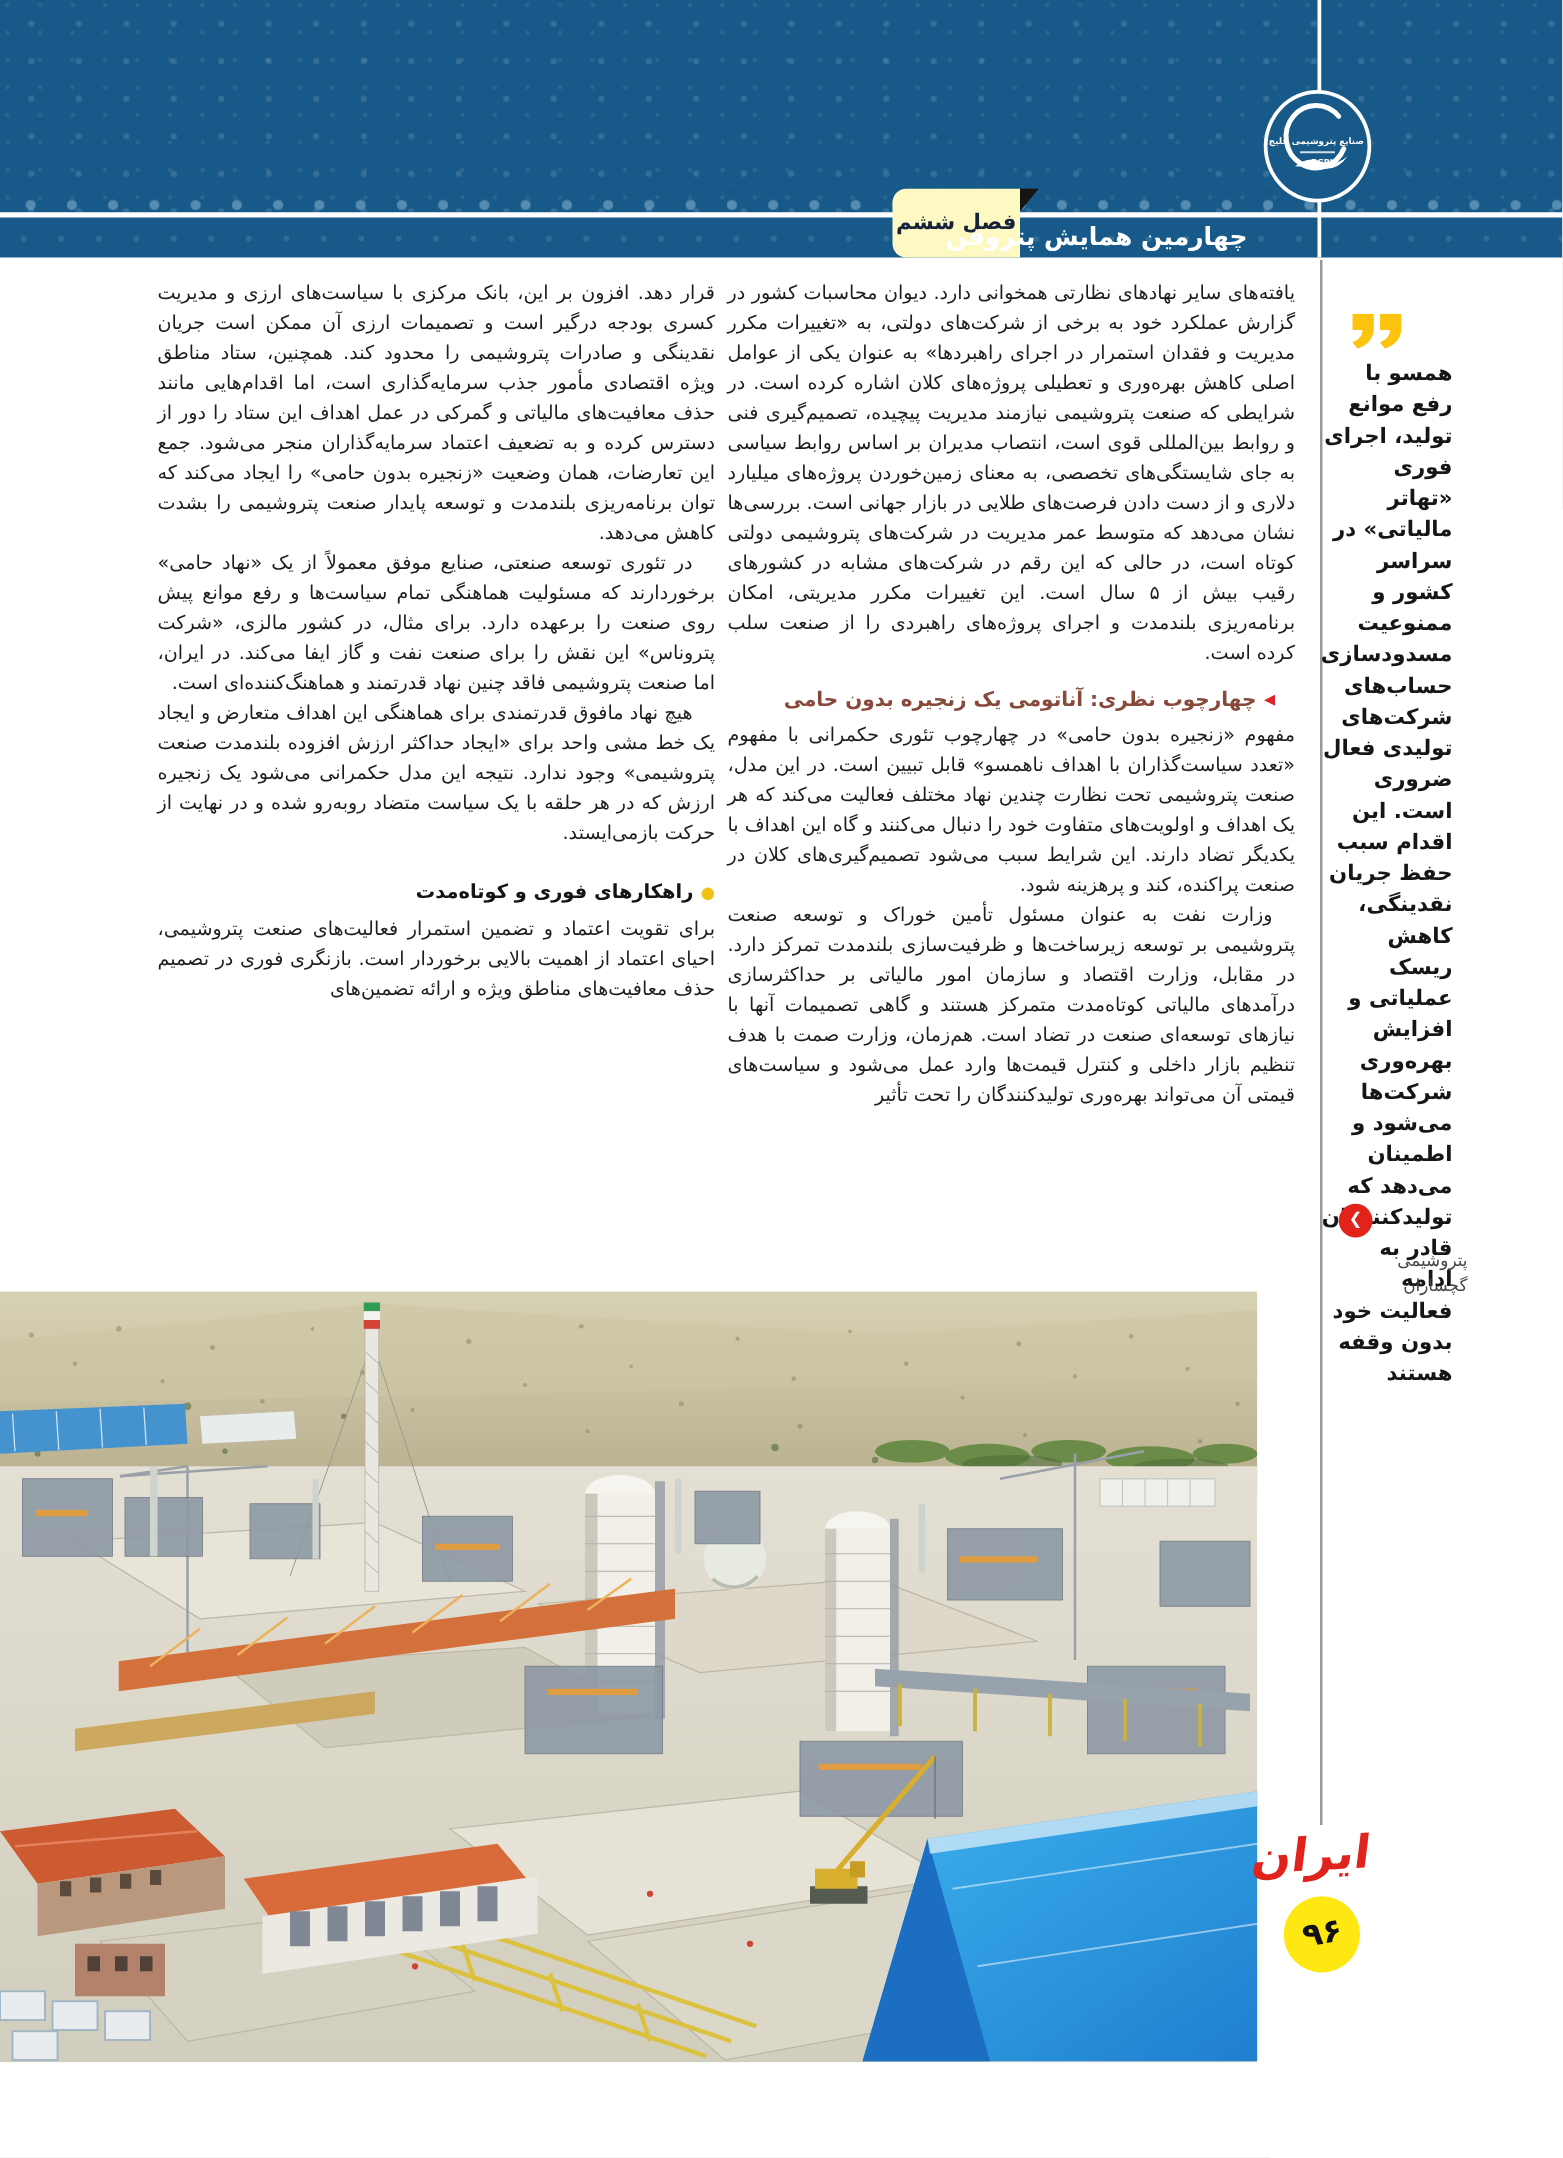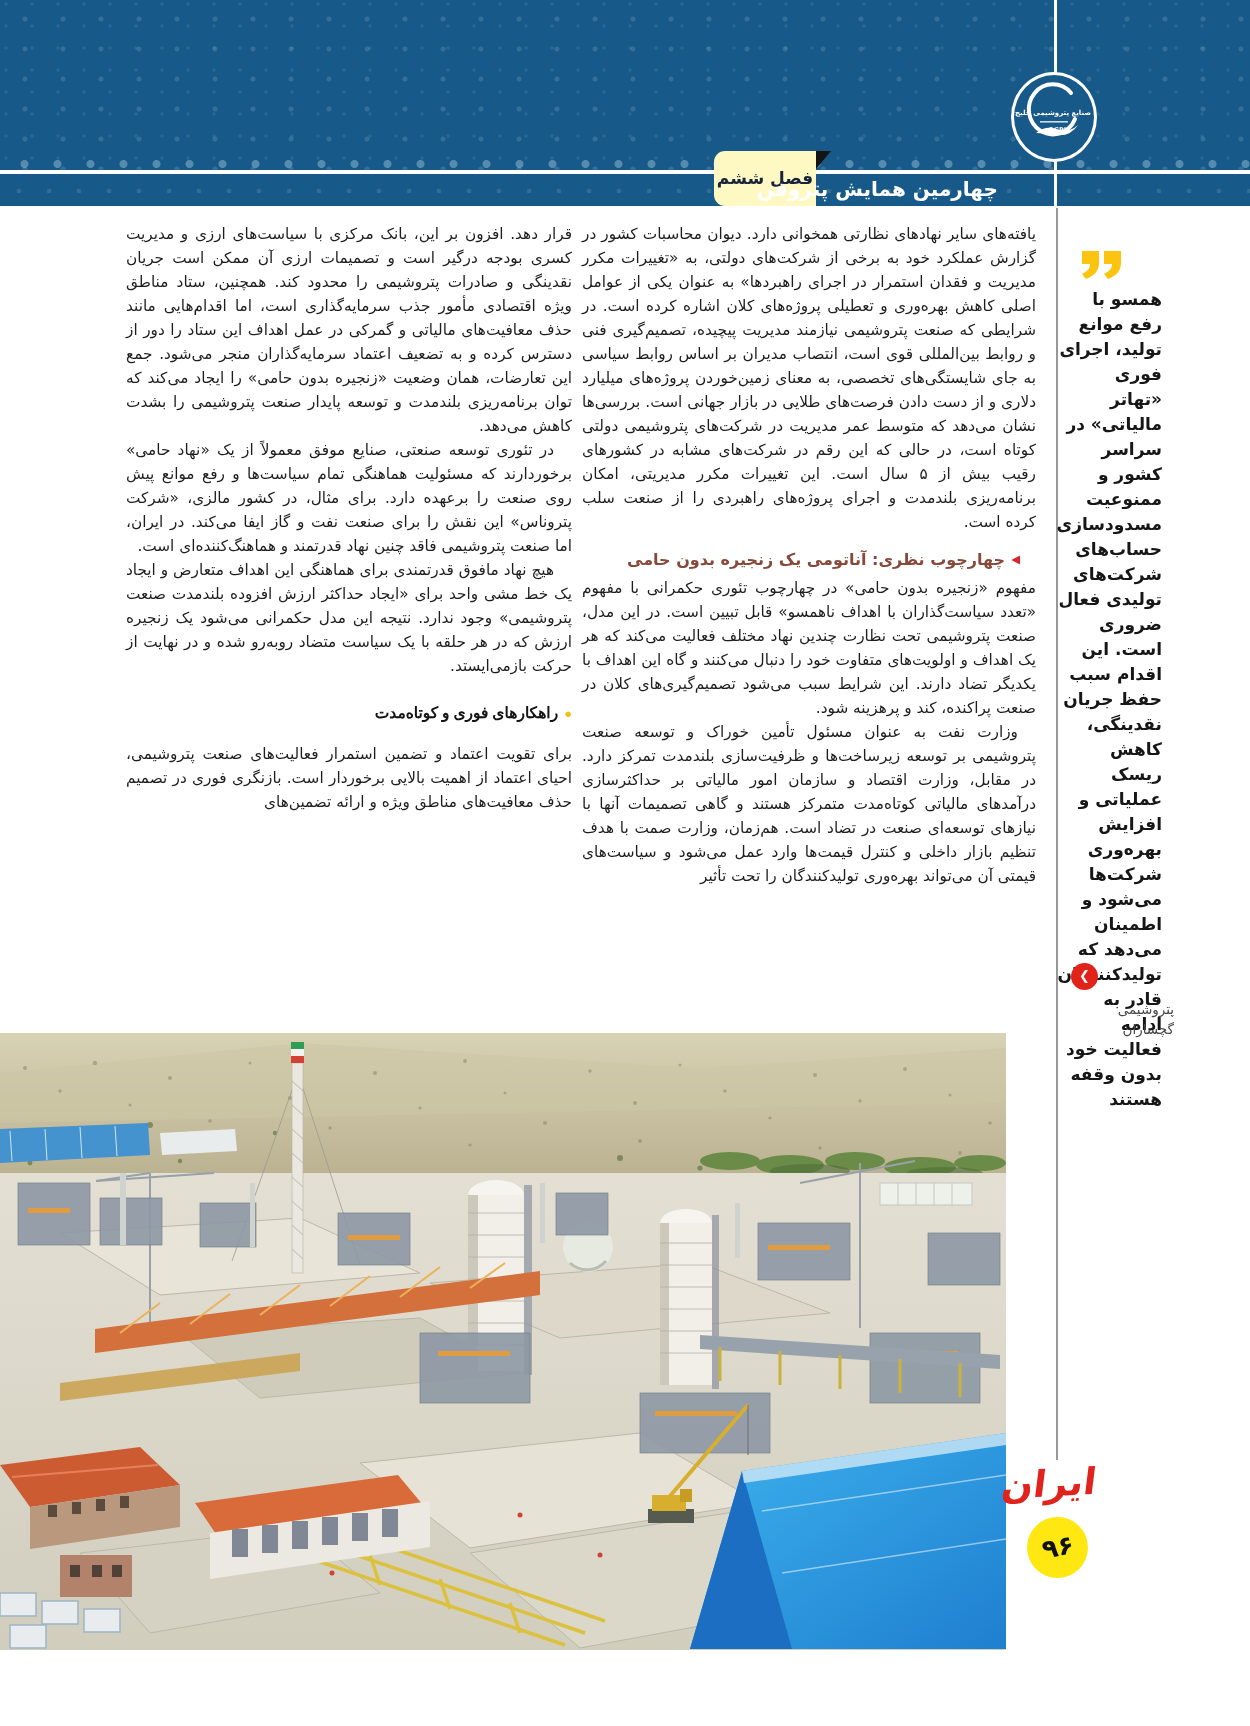--- a/index.html
+++ b/index.html
@@ -34,21 +34,21 @@
 
   
   .col{position:absolute;top:222px;direction:rtl;text-align:justify;font-size:15.3px;
        line-height:24px;color:#1d1d1f;}
   .col p{margin:0;}
   .col .ind{text-indent:18px;}
   .col--first{left:582px;width:454px;}
   .col--second{left:126px;width:446px;}
   .h-sec{direction:rtl;font-weight:bold;font-size:16px;color:#86493a;margin:13px 16px 4px;}
   .h-ops{margin:27px 0 4px;}
-  .h-short{direction:rtl;font-weight:bold;font-size:15.5px;color:#141414;margin:23px 0 16px;font-family:Liberation Serif, serif;}
+  .h-short{direction:rtl;font-weight:bold;font-size:15.5px;color:#141414;margin:23px 0 4px;}
   .tri{color:#d9262b;font-size:11.5px;margin-left:6px;vertical-align:2px;}
   .bullet{color:#f3c113;font-size:13px;margin-left:6px;}
 
   
   .rule-v{position:absolute;left:1056px;top:208px;width:2px;height:1252px;background:#989898;}
   .quote-icon{position:absolute;left:1080px;top:251px;}
   .pull-quote{position:absolute;left:1058px;top:287px;width:104px;direction:rtl;text-align:right;
     font-weight:bold;font-size:17px;line-height:25px;color:#161616;}
   .nav-circle{position:absolute;left:1071px;top:963px;width:27px;height:27px;border-radius:50%;
     background:#e2231a;color:#fff;text-align:center;line-height:26px;font-size:13px;font-weight:bold;}

